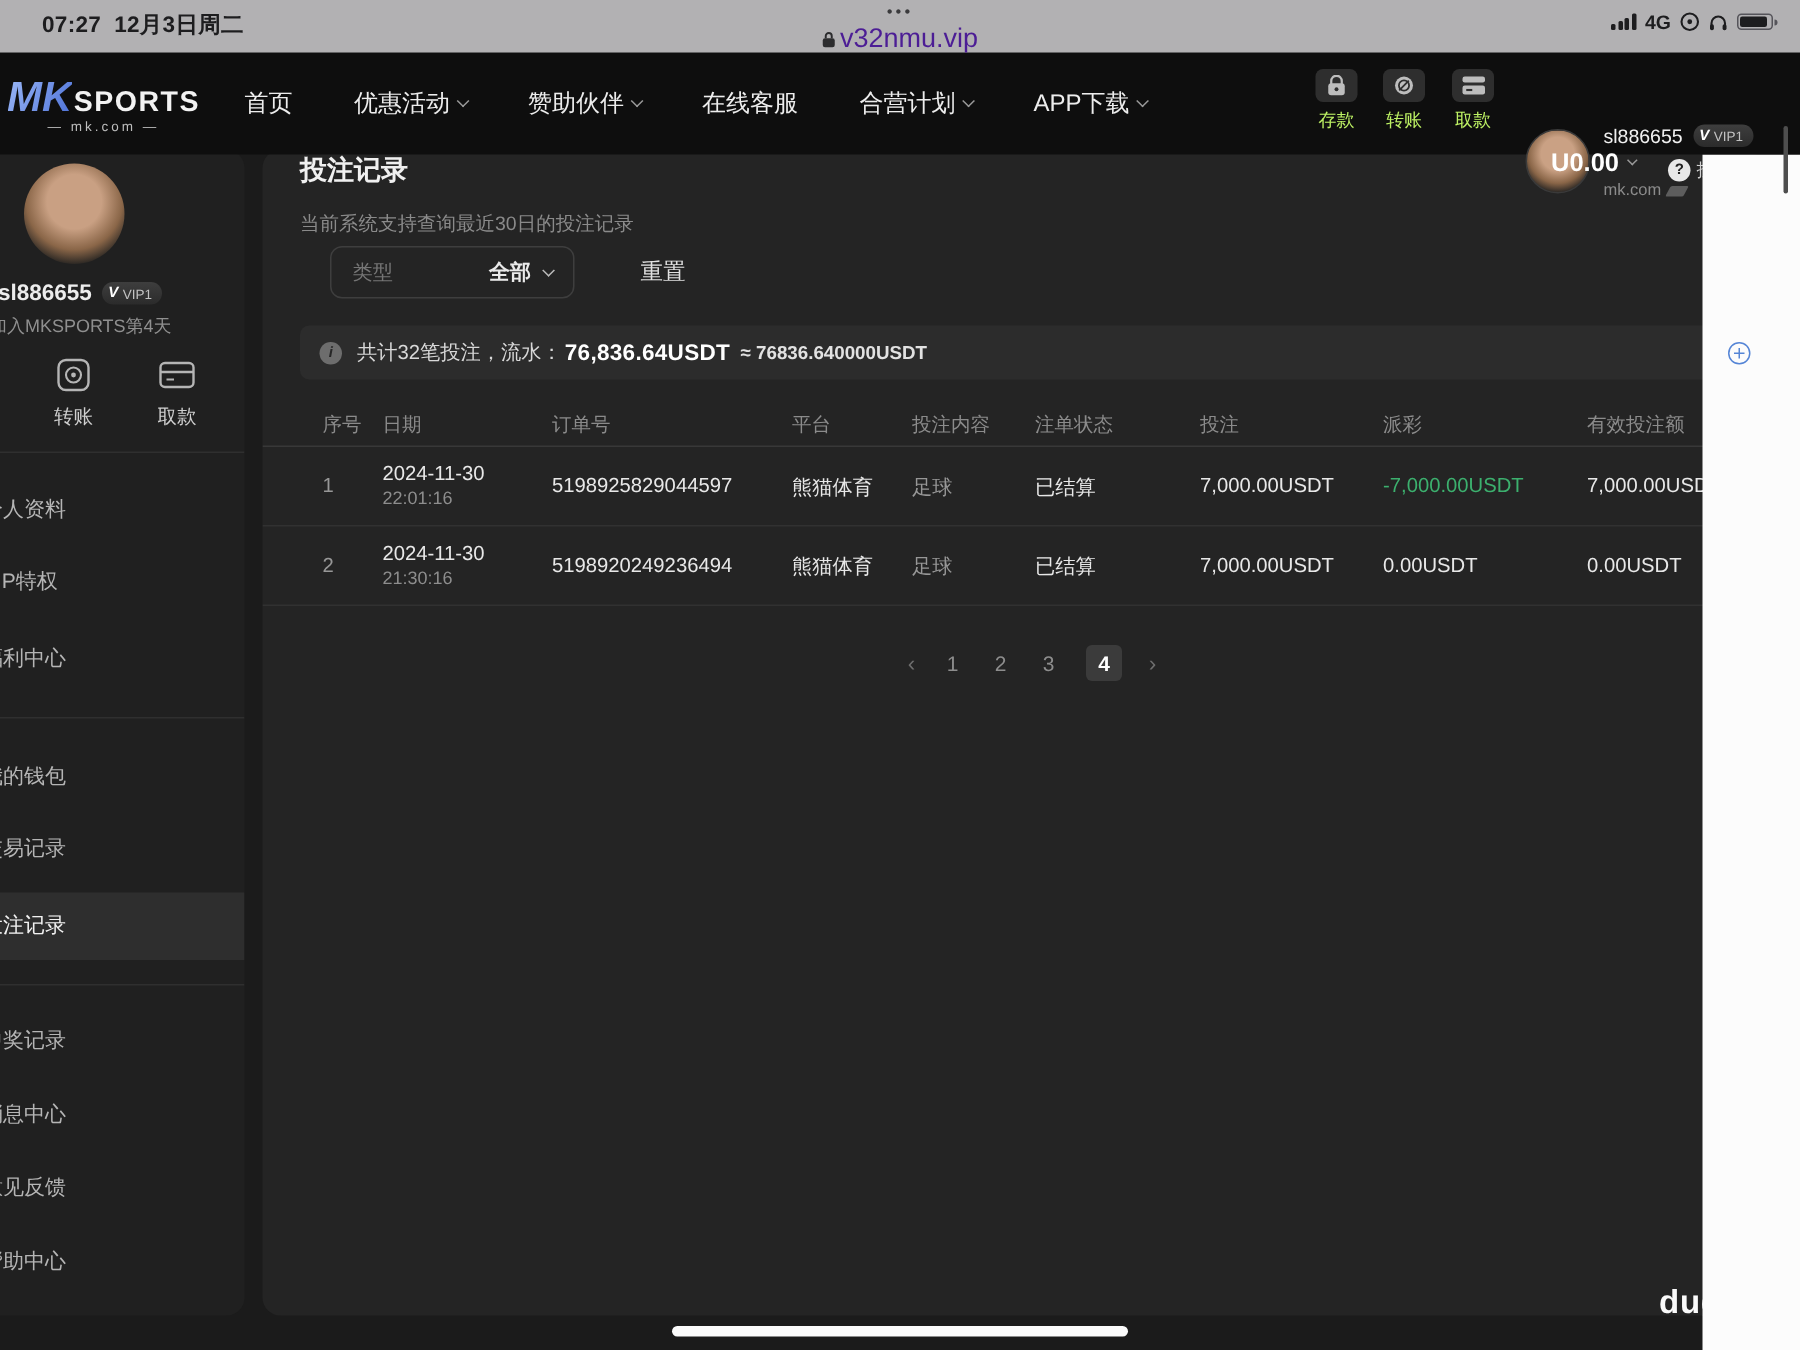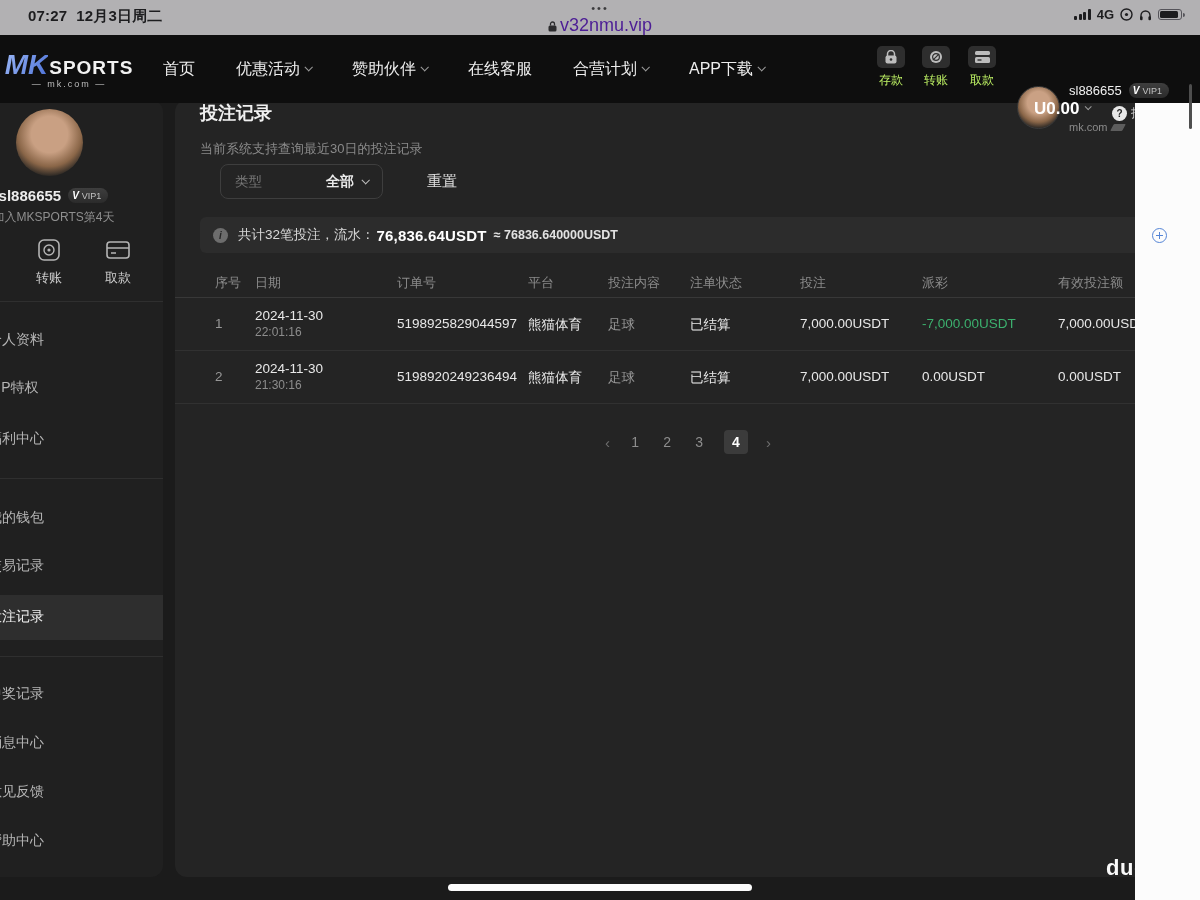--- a/index.html
+++ b/index.html
@@ -90,21 +90,21 @@
 
   .thead { position:absolute; left:0; top:168px; width:1000px; height:30px; border-bottom:1px solid #383838; }
   .thead span { position:absolute; top:6px; font-size:13px; color:#8b8b8b; white-space:nowrap; }
   .trow { position:absolute; left:0; width:1000px; height:52px; border-bottom:1px solid #313131; }
   .r0 { top:199px; } .r1 { top:252px; }
   .cell { position:absolute; top:17px; font-size:13.5px; color:#e8e8e8; white-space:nowrap; }
   .cell.dim { color:#979797; }
   .cell.date { top:9px; }
   .cell .t2 { display:block; font-size:12px; color:#8d8d8d; margin-top:2px; }
   .green { color:#3cb06e !important; }
-  .c1 { left:40px; } .c2 { left:80px; } .c3 { left:193px;margin-left:29px; } .c4 { left:353px; } .c5 { left:433px; }
+  .c1 { left:40px; } .c2 { left:80px; } .c3 { left:193px; } .c4 { left:353px; } .c5 { left:433px; }
   .c6 { left:515px; } .c7 { left:625px; } .c8 { left:747px; } .c9 { left:883px; }
 
   .pagination { position:absolute; left:0; top:328px; width:1026px; height:28px; display:flex; align-items:center; justify-content:center; gap:18px; }
   .pg-chev { color:#6e6e6e; font-size:15px; }
   .pg-num { font-size:14px; color:#8d8d8d; min-width:14px; text-align:center; }
   .pg-num.on { background:#3b3b3b; color:#fff; font-weight:bold; border-radius:4px; padding:4px 8px; }
 
   
   .white-strip { position:absolute; left:1135px; top:103px; width:65px; height:797px; background:#fcfcfc; z-index:10; }
   .plus-circle { position:absolute; left:17px; top:125px; width:15px; height:15px; border:1.5px solid #5585d6; border-radius:50%; }

